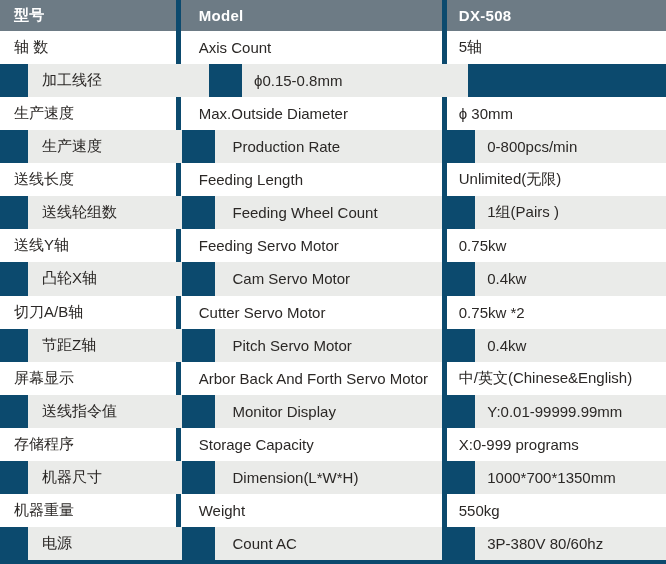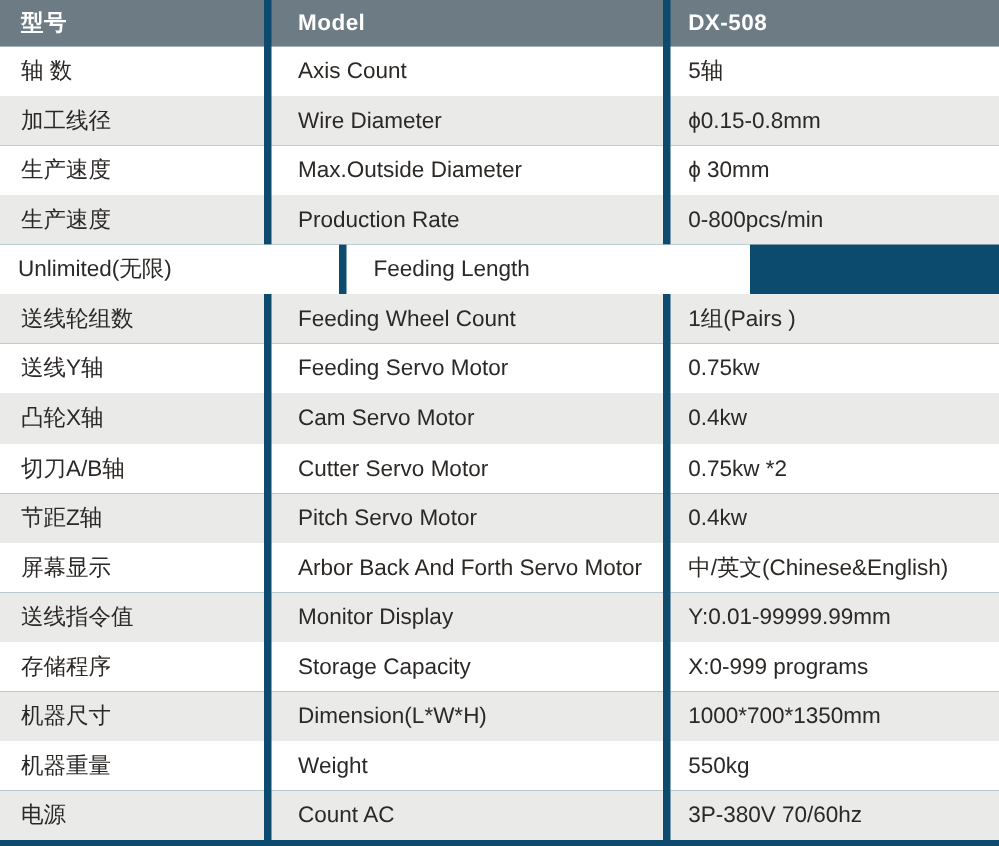--- a/index.html
+++ b/index.html
@@ -42,20 +42,21 @@
   }
   .body-row {
     flex: 1 1 0;
   }
   .body-row .cell {
     background: #ffffff;
     color: var(--text-color, #2b2826);
   }
   .body-row.alt .cell {
     background: var(--alt-row-bg, #eaebe9);
+    margin-left: 28px;
   }
   .cell {
     display: flex;
     align-items: center;
     box-sizing: border-box;
     white-space: nowrap;
     overflow: hidden;
   }
   .c1 {
     width: 181px;
@@ -87,39 +88,39 @@
 
     <div class="tbody">
   <div class="row body-row">
     <div class="cell c1">轴 数</div>
     <div class="cell c2">Axis Count</div>
     <div class="cell c3">5轴</div>
   </div>
 
   <div class="row body-row alt">
     <div class="cell c1">加工线径</div>
-    <div class="cell c2">Wire Diameter</div>
     <div class="cell c3">ϕ0.15-0.8mm</div>
   </div>
 
   <div class="row body-row">
     <div class="cell c1">生产速度</div>
     <div class="cell c2">Max.Outside Diameter</div>
     <div class="cell c3">ϕ 30mm</div>
   </div>
 
   <div class="row body-row alt">
     <div class="cell c1">生产速度</div>
     <div class="cell c2">Production Rate</div>
     <div class="cell c3">0-800pcs/min</div>
   </div>
 
   <div class="row body-row">
+    <div class="cell c1">送线长度</div>
+    <div class="cell c2">Feeding Length</div>
     <div class="cell c3">Unlimited(无限)</div>
-    <div class="cell c2">Feeding Length</div>
   </div>
 
   <div class="row body-row alt">
     <div class="cell c1">送线轮组数</div>
     <div class="cell c2">Feeding Wheel Count</div>
     <div class="cell c3">1组(Pairs )</div>
   </div>
 
   <div class="row body-row">
     <div class="cell c1">送线Y轴</div>
@@ -171,18 +172,18 @@
 
   <div class="row body-row">
     <div class="cell c1">机器重量</div>
     <div class="cell c2">Weight</div>
     <div class="cell c3">550kg</div>
   </div>
 
   <div class="row body-row alt">
     <div class="cell c1">电源</div>
     <div class="cell c2">Count AC</div>
-    <div class="cell c3">3P-380V 70/60hz</div>
+    <div class="cell c3">3P-380V 80/60hz</div>
   </div>
 </div>
 
   </div>
 </div>
 
 </body></html>

